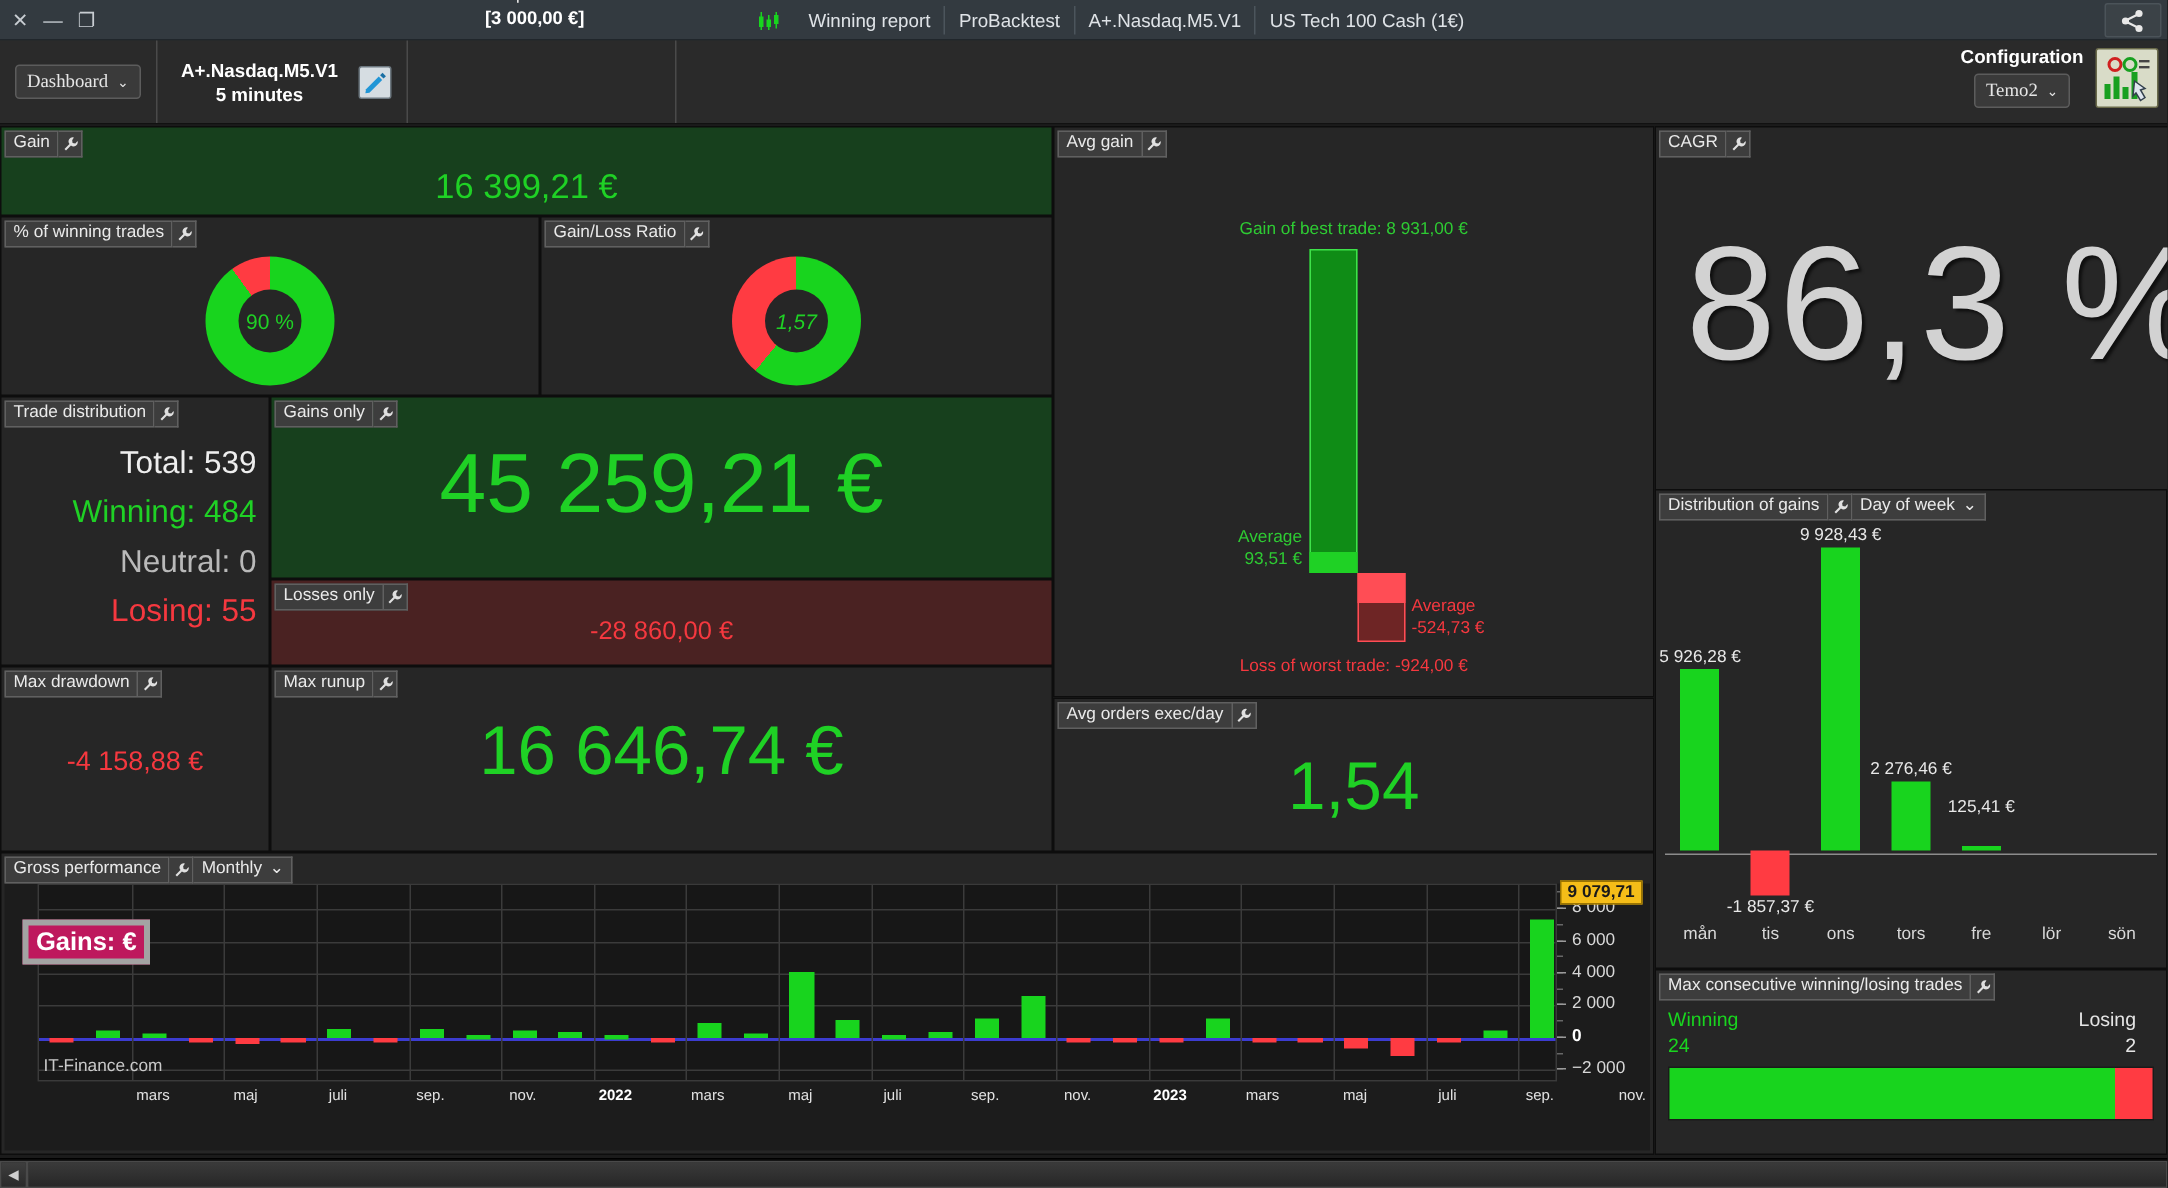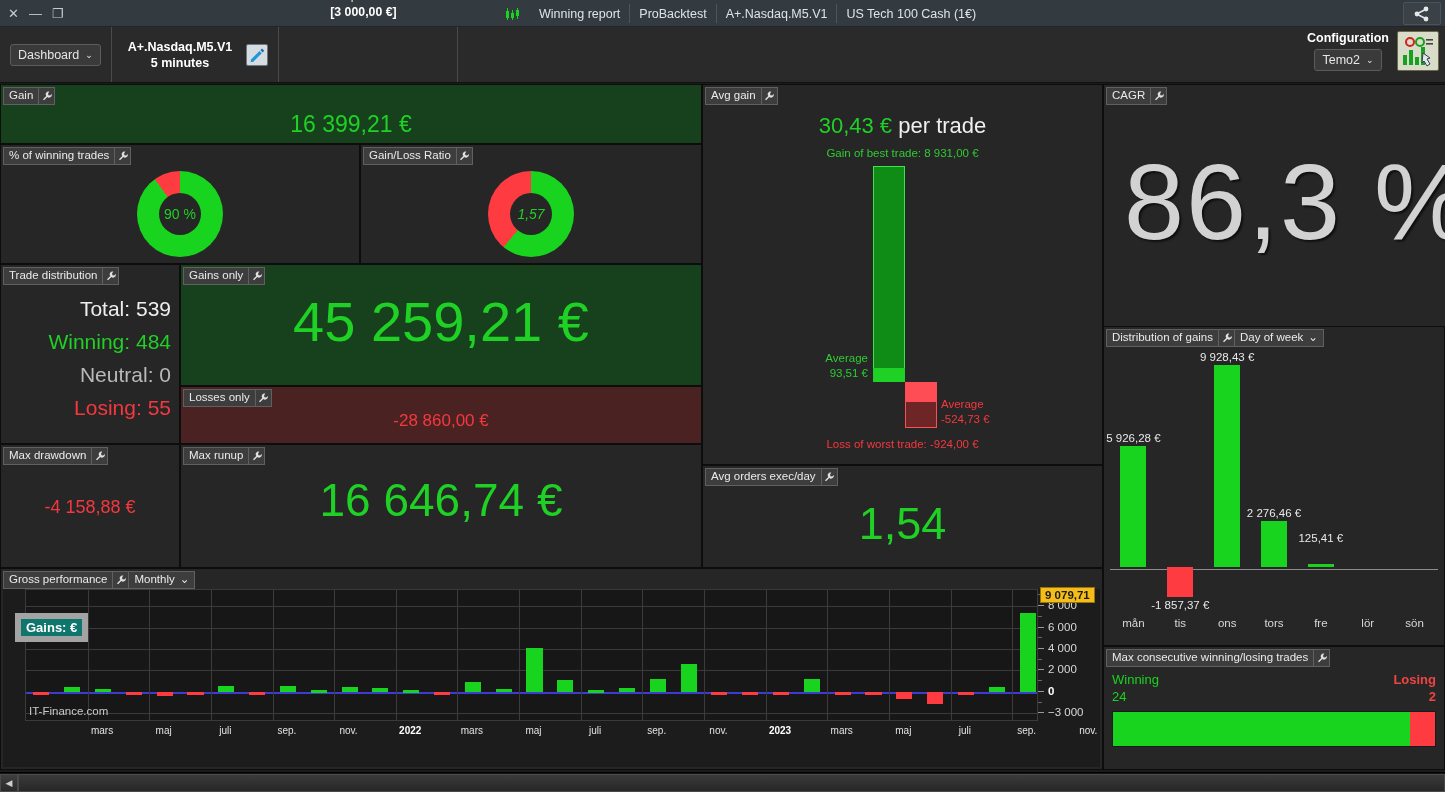--- a/index.html
+++ b/index.html
@@ -35,21 +35,21 @@
 
   
   .toolbar {
     position: absolute; top: 27px; left: 0; width: 1445px; height: 56px;
     background: #2a2a2a; border-bottom: 1px solid #111; display: flex; align-items: stretch;
   }
   .tb-cell { display: flex; align-items: center; border-right: 1px solid #4a4a4a; padding: 0 10px; }
   .dropdown {
     background: #3a3a3a; border: 1px solid #5c5c5c; border-radius: 3px;
     color: #e6e6e6; font-size: 12.5px; padding: 3px 7px;
-    display: inline-flex; align-items: center; gap: 6px; white-space: nowrap;
+    display: inline-flex; align-items: center; gap: 6px; white-space: nowrap; font-family: Liberation Serif, serif;
   }
   .dropdown .caret { font-size: 9px; }
   .strategy { text-align: center; color: #fff; font-weight: bold; font-size: 12.5px; line-height: 16px; padding: 0 6px; }
   .edit-icon {
     width: 22px; height: 22px; margin-left: 8px; border: 1px solid #6d7880; border-radius: 2px;
     background: #d6dde2; display: flex; align-items: center; justify-content: center;
   }
   .dates { font-size: 12.3px; color: #e2e2e2; line-height: 17px; white-space: pre; }
   .dates b { color: #fff; }
   .cfg { position: absolute; right: 6px; top: 4px; display: flex; align-items: center; gap: 8px; }
@@ -162,21 +162,21 @@
   .dist-labels { position: absolute; left: 0; right: 0; bottom: 2px; height: 22px; display: flex; }
   .dist-labels div { flex: 1; text-align: center; font-size: 11.5px; color: #d8d8d8; }
   .dbar { position: absolute; width: 26px; left: 50%; transform: translateX(-50%); }
   .dbar.pos { background: #18d41e; }
   .dbar.negb { background: #ff3b42; }
   .dval { position: absolute; left: 50%; transform: translateX(-50%); white-space: nowrap; font-size: 11.5px; color: #e8e8e8; }
 
   
   .mc-head { position: absolute; top: 24px; left: 8px; right: 8px; height: 36px; }
   .mc-win { position: absolute; left: 0; color: #19d41f; font-size: 13px; line-height: 17px; }
-  .mc-los { position: absolute; right: 0; text-align: right; color: #ef4444; font-size: 13px; line-height: 17px; font-weight: bold; }
+  .mc-los { position: absolute; right: 12px; text-align: right; color: #e5e5e5; font-size: 13px; line-height: 17px; }
   .mc-bar { position: absolute; left: 8px; right: 8px; top: 64px; height: 36px; display: flex; border: 1px solid #1a1a1a; }
   .mc-bar .g { background: #18d41e; }
   .mc-bar .r { background: #ff3b42; }
 
   
   .gp-area { position: absolute; left: 2px; right: 2px; top: 20px; bottom: 2px; background: #1c1c1c; }
   .gp-plot {
     position: absolute; left: 22px; right: 62px; top: 0; bottom: 46px;
     background: #171717; border: 1px solid #3a3a3a;
   }
@@ -192,22 +192,22 @@
   .gp-ylabels span.zero { font-weight: bold; color: #ffffff; }
   .gp-highlight {
     position: absolute; left: 2px; top: 4px; background: #f5bd18; color: #1a1a1a;
     font-size: 11.5px; font-weight: bold; padding: 1px 4px; border: 1px solid #9a7400;
   }
   .gp-xaxis { position: absolute; left: 22px; right: 62px; bottom: 18px; height: 24px; }
   .gp-xlabel { position: absolute; font-size: 10px; color: #e2e2e2; transform: translateX(-50%); white-space: nowrap; }
   .gp-xlabel.year { font-weight: bold; color: #ffffff; }
   .watermark { position: absolute; left: 26px; bottom: 50px; font-size: 11.5px; color: #c9c9c9; }
   .gains-tag {
-    position: absolute; left: 12px; top: 24px; background: #0f766e; border: 6px solid #a3a3a3;
-    color: #ffffff; font-weight: bold; font-size: 13px; padding: 1px 5px; z-index: 4;
+    position: absolute; left: 12px; top: 24px; background: #be185d; border: 4px solid #a3a3a3;
+    color: #ffffff; font-weight: bold; font-size: 17px; padding: 1px 5px; z-index: 4;
   }
 
   
   .hscroll { position: absolute; left: 0; bottom: 0; width: 1445px; height: 20px; background: #151515;
     display: flex; align-items: center; border-top: 1px solid #000; }
   .hs-btn { width: 18px; height: 18px; background: linear-gradient(#3e3e3e,#2a2a2a); border: 1px solid #4a4a4a;
     display: flex; align-items: center; justify-content: center; color: #cfcfcf; font-size: 9px; }
   .hs-track { flex: 1; height: 18px; background: linear-gradient(#3a3a3a,#272727); border: 1px solid #4a4a4a; }
   svg { display: block; }
 </style>
@@ -428,24 +428,20 @@
   </div>
 
   <div class="panel" id="p-avggain">
     <div class="ptitle">
       <div class="lbl">Avg gain</div>
       <div class="wrench">
         <svg width="10" height="10" viewBox="0 0 10 10">
             <path d="M7.3 0.6a2.8 2.8 0 0 0-3 4.4L1 8.3l1 1 3.3-3.3a2.8 2.8 0 0 0 4.4-3L8.2 4.6 6.4 4.3 6.1 2.5z" fill="#e0e0e0"></path>
           </svg>
       </div>
-    </div>
-    <div class="avg-head">
-      <span class="amt">30,43 €</span>
-      <span class="per">per trade</span>
     </div>
     <div class="avg-best">Gain of best trade: 8 931,00 €</div>
     <div class="avg-chart">
       <div class="bar-green-outline"></div>
       <div class="bar-green-avg"></div>
       <div class="avg-left-lbl">
         <div>Average</div>
         <div>93,51 €</div>
       </div>
       <div class="bar-red-outline"></div>
@@ -634,21 +630,21 @@
           <span style="top: 16.08px;">8 000</span>
           <div class="gp-ytick" style="top: 16.08px;"></div>
           <span style="top: 37.52px;">6 000</span>
           <div class="gp-ytick" style="top: 37.52px;"></div>
           <span style="top: 58.96px;">4 000</span>
           <div class="gp-ytick" style="top: 58.96px;"></div>
           <span style="top: 80.4px;">2 000</span>
           <div class="gp-ytick" style="top: 80.4px;"></div>
           <span class="zero" style="top: 101.84px;">0</span>
           <div class="gp-ytick" style="top: 101.84px;"></div>
-          <span style="top: 123.28px;">−3 000</span>
+          <span style="top: 123.28px;">−2 000</span>
           <div class="gp-ytick" style="top: 123.28px;"></div>
           <div class="gp-ytick" style="top: 123.28px; width: 4px; opacity: 0.6;"></div>
           <div class="gp-ytick" style="top: 112.56px; width: 4px; opacity: 0.6;"></div>
           <div class="gp-ytick" style="top: 101.84px; width: 4px; opacity: 0.6;"></div>
           <div class="gp-ytick" style="top: 91.12px; width: 4px; opacity: 0.6;"></div>
           <div class="gp-ytick" style="top: 80.4px; width: 4px; opacity: 0.6;"></div>
           <div class="gp-ytick" style="top: 69.68px; width: 4px; opacity: 0.6;"></div>
           <div class="gp-ytick" style="top: 58.96px; width: 4px; opacity: 0.6;"></div>
           <div class="gp-ytick" style="top: 48.24px; width: 4px; opacity: 0.6;"></div>
           <div class="gp-ytick" style="top: 37.52px; width: 4px; opacity: 0.6;"></div>

